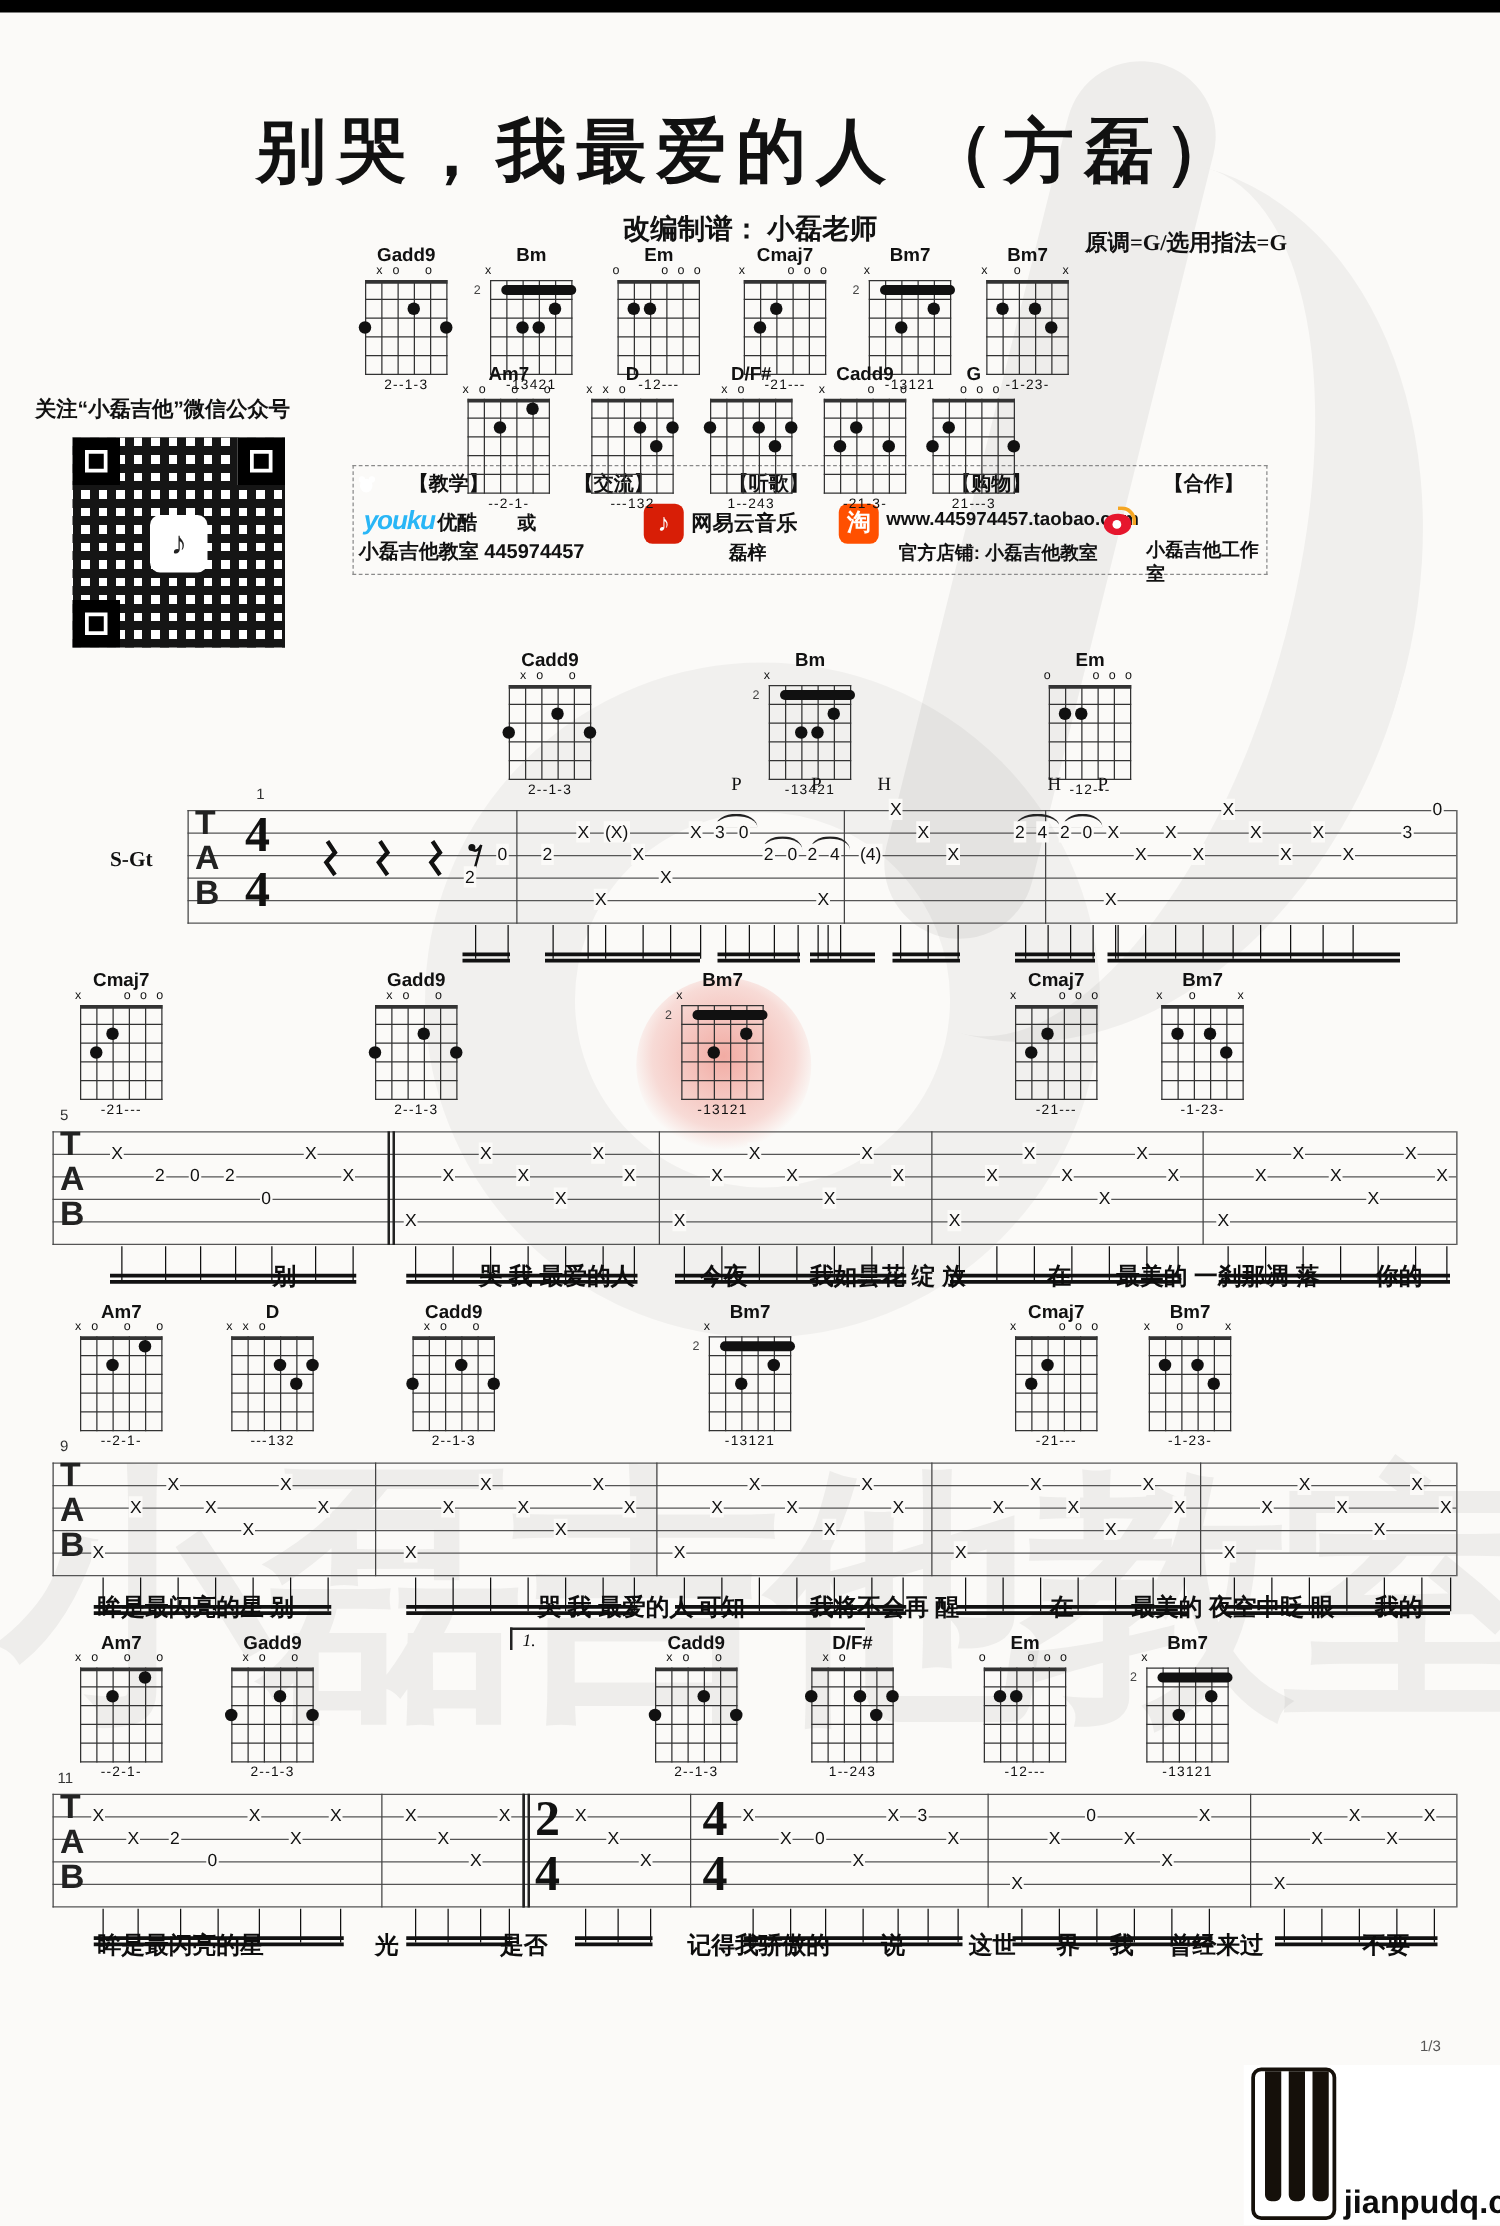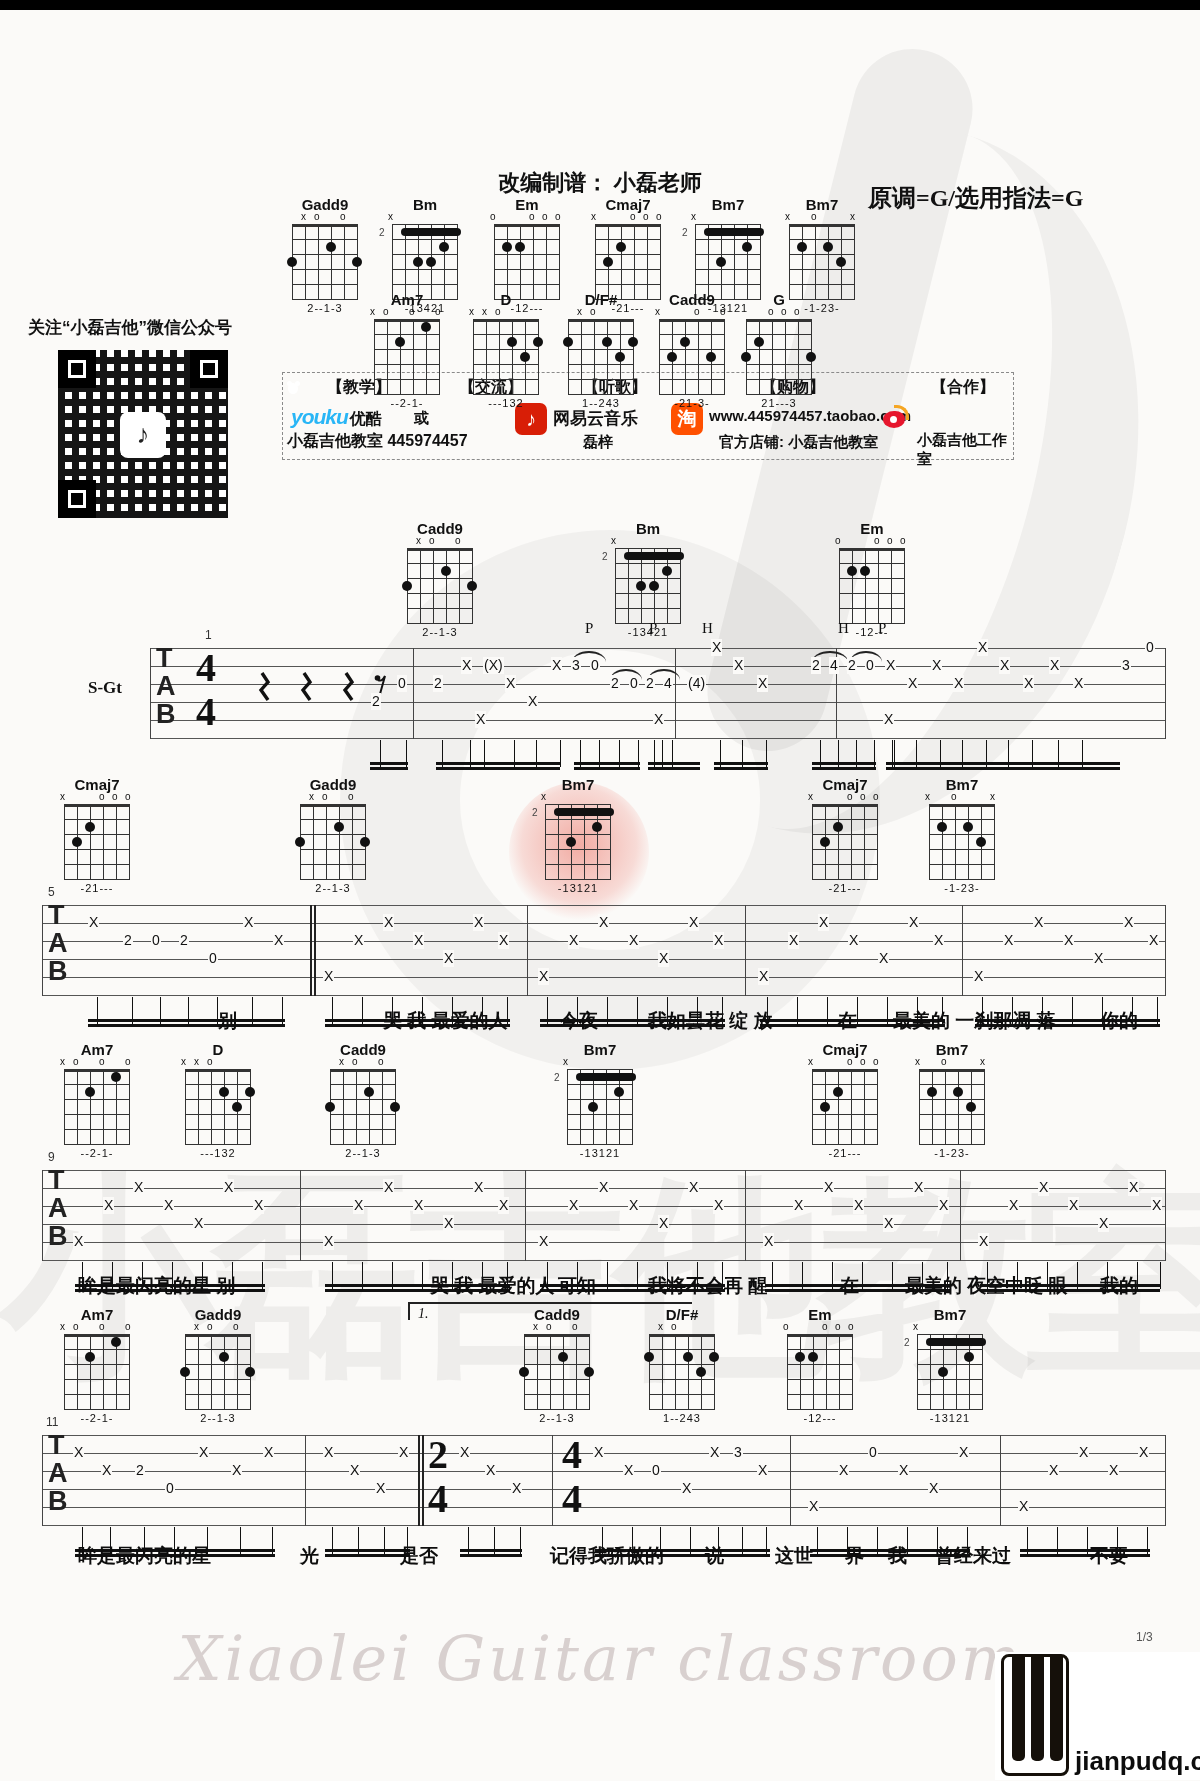--- a/index.html
+++ b/index.html
@@ -13,21 +13,21 @@
   .wm-ring{left:340px;top:530px;width:300px;height:300px;border:120px solid rgba(0,0,0,0.04);border-radius:50%;z-index:0;}
   .wm-bar{left:780px;top:40px;width:120px;height:720px;background:rgba(0,0,0,0.05);transform:rotate(14deg);border-radius:60px;z-index:0;}
   .wm-arc{left:600px;top:120px;width:430px;height:720px;border-right:100px solid rgba(0,0,0,0.045);border-radius:50%;transform:rotate(16deg);z-index:0;}
   .wm-script{top:1622px;left:0;width:1200px;text-align:center;font-family:"DejaVu Serif",serif;font-style:italic;
              font-size:62px;color:#d8d0cf;letter-spacing:3px;z-index:1;}
   
   .title{top:84px;left:0;width:1200px;text-align:center;font-family:"Liberation Serif",serif;
          font-size:56px;font-weight:900;letter-spacing:8px;z-index:2;margin:0;}
   .subtitle{top:168px;left:0;width:1200px;text-align:center;font-family:"Liberation Serif",serif;
             font-size:22px;font-weight:700;z-index:2;}
-  .keyinfo{top:182px;left:868px;font-family:"Liberation Serif",serif;font-size:24px;font-weight:700;z-index:2;}
+  .keyinfo{top:182px;left:868px;font-family:"Liberation Serif",serif;font-size:18px;font-weight:700;z-index:2;}
   .banner{top:316px;left:28px;font-size:17px;font-weight:700;z-index:2;}
   
   .qr{left:58px;top:350px;width:170px;height:168px;z-index:2;
       background-image:repeating-linear-gradient(90deg,#151515 0 7px,transparent 7px 14px),
                        repeating-linear-gradient(0deg,#151515 0 7px,#fff 7px 14px);}
   .qr .eye{position:absolute;width:38px;height:38px;background:#fff;border:10px solid #000;box-sizing:border-box;}
   .qr .eye i{position:absolute;left:3px;top:3px;width:12px;height:12px;background:#000;display:block;}
   .qr .logo{position:absolute;left:62px;top:62px;width:46px;height:46px;background:#fff;border-radius:8px;
             text-align:center;line-height:44px;font-size:26px;color:#222;}
   
@@ -56,22 +56,22 @@
 </head>
 <body>
 
 <div class="page">
   <div class="topbar"></div>
 
   <div class="abs wm-ring"></div>
   <div class="abs wm-bar"></div>
   <div class="abs wm-arc"></div>
   <div class="abs wm-chars">小磊吉他教室</div>
-  <div class="abs wm-script">Xiaolei Guitar classroom</div>
 
+  <h1 class="abs title">别哭，我最爱的人 （方磊）</h1>
   <div class="abs subtitle">改编制谱： 小磊老师</div>
   <div class="abs keyinfo">原调=G/选用指法=G</div>
 
   <div class="abs banner">关注“小磊吉他”微信公众号</div>
   <div class="abs qr">
     <div class="eye" style="left:0;top:0">
         <i></i>
       </div>
     <div class="eye" style="right:0;top:0">
         <i></i>

